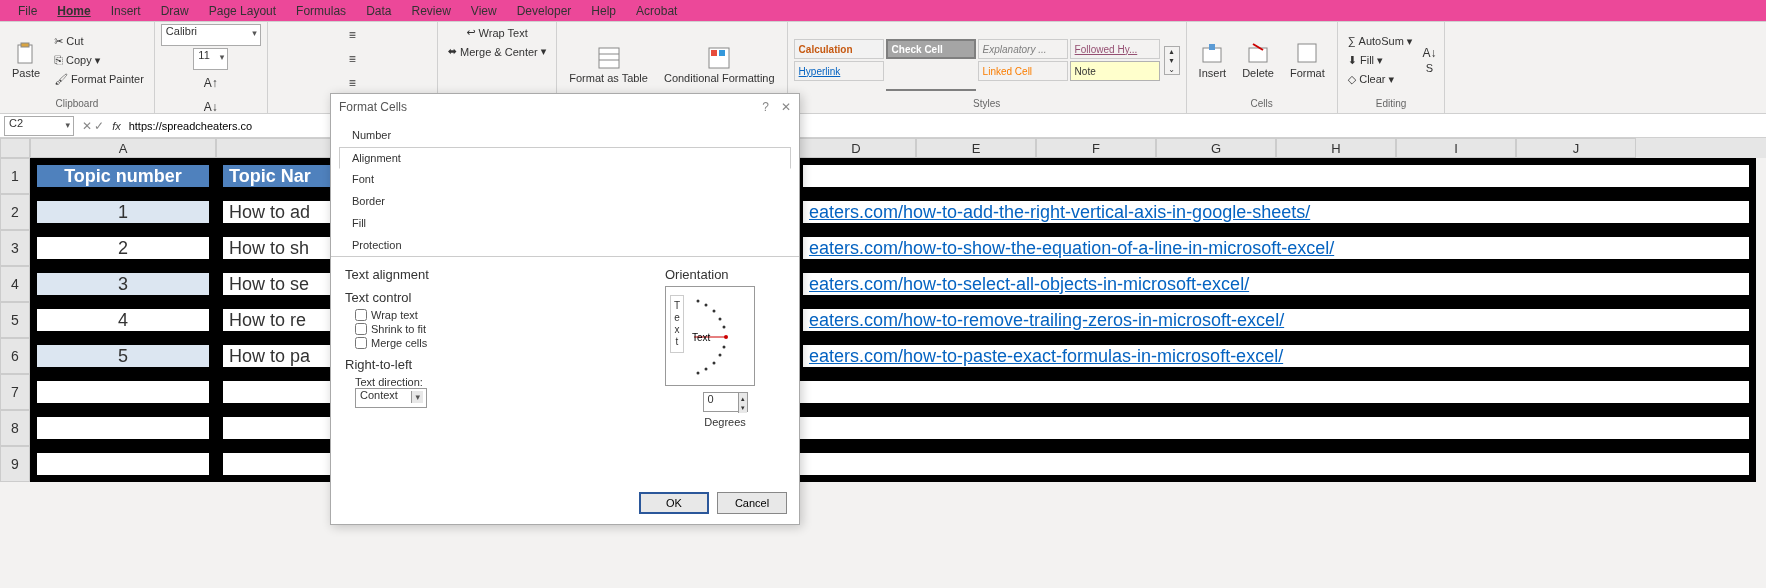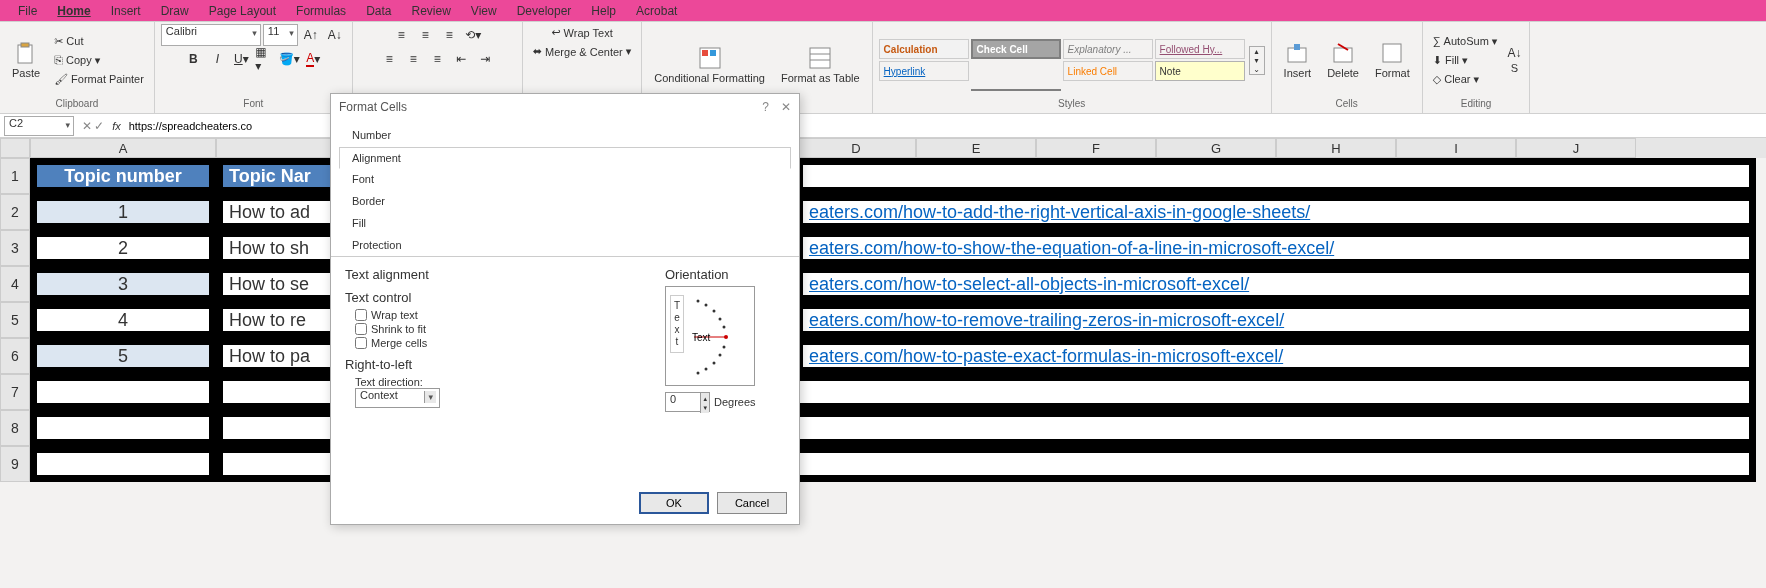--- a/index.html
+++ b/index.html
@@ -14,21 +14,21 @@
 .ribbon { display: flex; background: #f3f2f1; border-bottom: 1px solid #d0d0d0; height: 92px; }
 .group { display: flex; flex-direction: column; border-right: 1px solid #d0d0d0; padding: 2px 6px 0 6px; }
 .group-body { display: flex; flex: 1; align-items: center; gap: 4px; }
 .group-label { font-size: 10px; text-align: center; color: #666; padding: 2px 0 4px 0; }
 
 .big-btn { display: flex; flex-direction: column; align-items: center; justify-content: center; padding: 4px 6px; cursor: pointer; gap: 2px; }
 .big-btn .icon { width: 24px; height: 24px; display: flex; align-items: center; justify-content: center; }
 .big-btn .lbl { font-size: 11px; text-align: center; line-height: 1.1; }
 
 .vstack { display: flex; flex-direction: column; gap: 2px; }
-.hstack { display: flex; flex-direction: row; gap: 2px; align-items: center; }
+.hstack { display: flex; flex-direction: column; gap: 2px; align-items: center; justify-content: space-between; }
 .small-btn { padding: 2px 4px; cursor: pointer; font-size: 11px; display: flex; align-items: center; gap: 3px; }
 .icon-btn { width: 22px; height: 22px; display: flex; align-items: center; justify-content: center; cursor: pointer; border: 1px solid transparent; }
 
 .font-select { height: 22px; border: 1px solid #ababab; background: #fff; font-size: 11px; padding: 0 18px 0 4px; position: relative; }
 .font-name { width: 100px; }
 .font-size { width: 35px; }
 .drop-arrow::after { content: "▾"; position: absolute; right: 3px; top: 3px; font-size: 9px; color: #555; }
 
 .num-select { height: 22px; border: 1px solid #ababab; background: #fff; font-size: 11px; padding: 0 18px 0 6px; position: relative; width: 120px; }
 
@@ -197,35 +197,35 @@
     <div class="group-label"></div>
   </div>
 
 
   <div class="group">
     <div class="group-body">
       <div class="big-btn">
         <span class="icon">
             <svg width="24" height="24">
               <rect x="2" y="2" width="20" height="20" fill="#fff" stroke="#888"></rect>
-              <rect x="4" y="4" width="6" height="6" fill="#e74c3c"></rect>
-              <rect x="12" y="4" width="6" height="6" fill="#3498db"></rect>
-            </svg>
-          </span>
-        <span class="lbl">Conditional Formatting</span>
+              <line x1="2" y1="8" x2="22" y2="8" stroke="#888"></line>
+              <line x1="2" y1="14" x2="22" y2="14" stroke="#888"></line>
+            </svg>
+          </span>
+        <span class="lbl">Format as Table</span>
       </div>
       <div class="big-btn">
         <span class="icon">
             <svg width="24" height="24">
               <rect x="2" y="2" width="20" height="20" fill="#fff" stroke="#888"></rect>
-              <line x1="2" y1="8" x2="22" y2="8" stroke="#888"></line>
-              <line x1="2" y1="14" x2="22" y2="14" stroke="#888"></line>
-            </svg>
-          </span>
-        <span class="lbl">Format as Table</span>
+              <rect x="4" y="4" width="6" height="6" fill="#e74c3c"></rect>
+              <rect x="12" y="4" width="6" height="6" fill="#3498db"></rect>
+            </svg>
+          </span>
+        <span class="lbl">Conditional Formatting</span>
       </div>
     </div>
     <div class="group-label"></div>
   </div>
 
   <div class="group">
     <div class="group-body">
       <div class="style-gallery">
         <div class="style-cell sc-calc">Calculation</div>
         <div class="style-cell sc-check">Check Cell</div>
@@ -408,21 +408,21 @@
           </div>
         <div class="chk">
             <input type="checkbox" style="">
             <span>Merge cells</span>
           </div>
       </div>
 
       <div class="section-label" style="margin-top:8px">Right-to-left</div>
       <div style="margin-left:10px">
         <div>Text direction:</div>
-        <div class="combo" style="width:85px">Context</div>
+        <div class="combo" style="width:72px">Context</div>
       </div>
     </div>
 
     <div class="dialog-right">
       <div class="section-label">Orientation</div>
       <div class="orient-box">
         <div class="orient-vert">T<br>e<br>x<br>t</div>
         <div class="orient-dial">
           <svg width="60" height="84">
             <g fill="#333">

